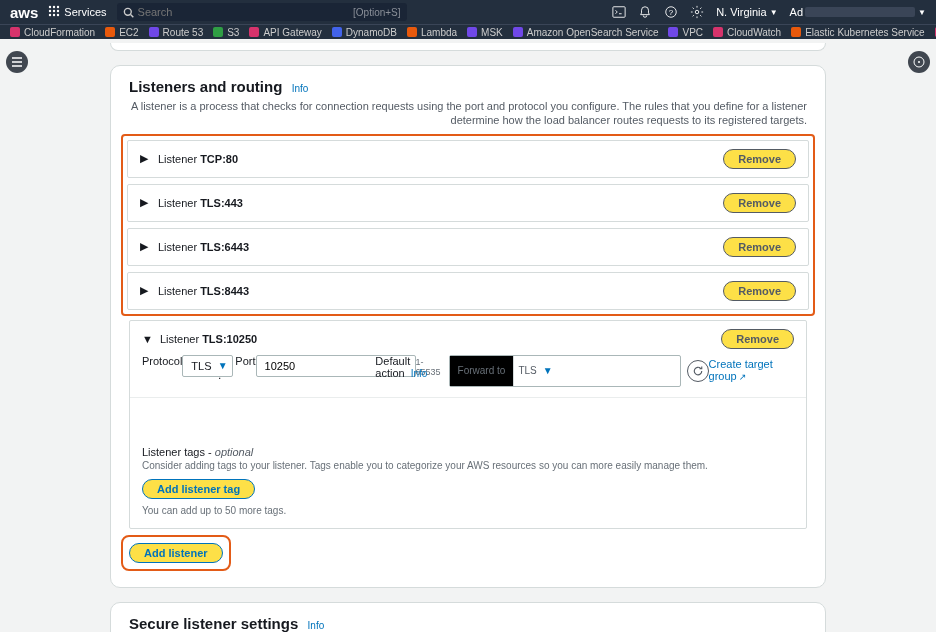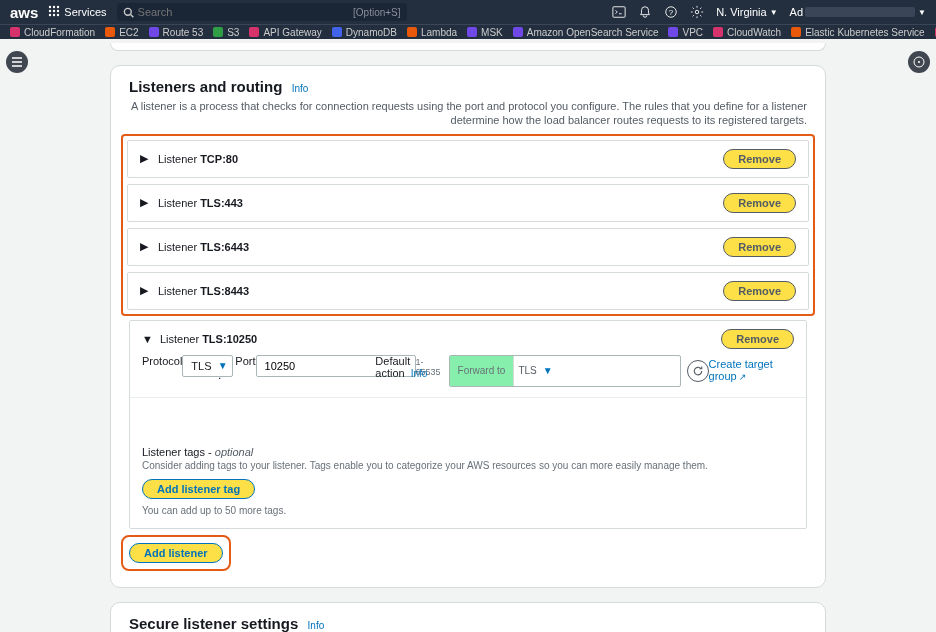--- a/index.html
+++ b/index.html
@@ -62,21 +62,21 @@
     .fieldsrow { display: flex; align-items: flex-start; gap: 14px; }
     .fld { display: flex; flex-direction: row; }
     .fld label { font-size: 11px; color: #16191f; margin-bottom: 3px; font-weight: normal; }
     .select { position: relative; border: 1px solid #aab7b8; border-radius: 2px; height: 22px; display: flex; align-items: center; padding: 0 20px 0 8px; font-size: 11px; background: #fff; }
     .select .chev { position: absolute; right: 4px; color: #0073bb; font-size: 10px; }
     .txtinput { border: 1px solid #aab7b8; border-radius: 2px; height: 22px; padding: 0 8px; font-size: 11px; outline: none; }
     .colon { align-self: flex-end; padding-bottom: 5px; font-size: 12px; }
     .hint { font-size: 9px; color: #687078; margin-top: 2px; }
 
     .fwdbox { display: flex; align-items: center; border: 1px solid #aab7b8; border-radius: 2px; height: 32px; background: #fff; }
-    .fwdbox .fwlbl { background: #86efac; color: #687078; font-size: 10px; padding: 0 8px; height: 100%; display: flex; align-items: center; border-right: 1px solid #d5dbdb; }
+    .fwdbox .fwlbl { background: #000000; color: #687078; font-size: 10px; padding: 0 8px; height: 100%; display: flex; align-items: center; border-right: 1px solid #d5dbdb; }
     .fwdbox .fwbody { flex: 1; padding: 2px 6px; position: relative; }
     .fwdbox .fwbody .fwname { font-size: 11px; line-height: 1.1; }
     .fwdbox .fwbody .fwsub { font-size: 9px; color: #687078; line-height: 1.1; }
     .fwdbox .fwproto { font-size: 10px; color: #545b64; padding: 0 4px; }
     .fwdbox .fwchev { color: #0073bb; font-size: 10px; padding: 0 6px 0 2px; }
     .refresh { border: 1px solid #545b64; border-radius: 50%; width: 22px; height: 22px; display: flex; align-items: center; justify-content: center; margin-left: 6px; cursor: pointer; }
 
     .link { color: #0073bb; font-size: 11px; text-decoration: none; cursor: pointer; }
     .ext::after { content: "↗"; font-size: 9px; margin-left: 2px; }
 

